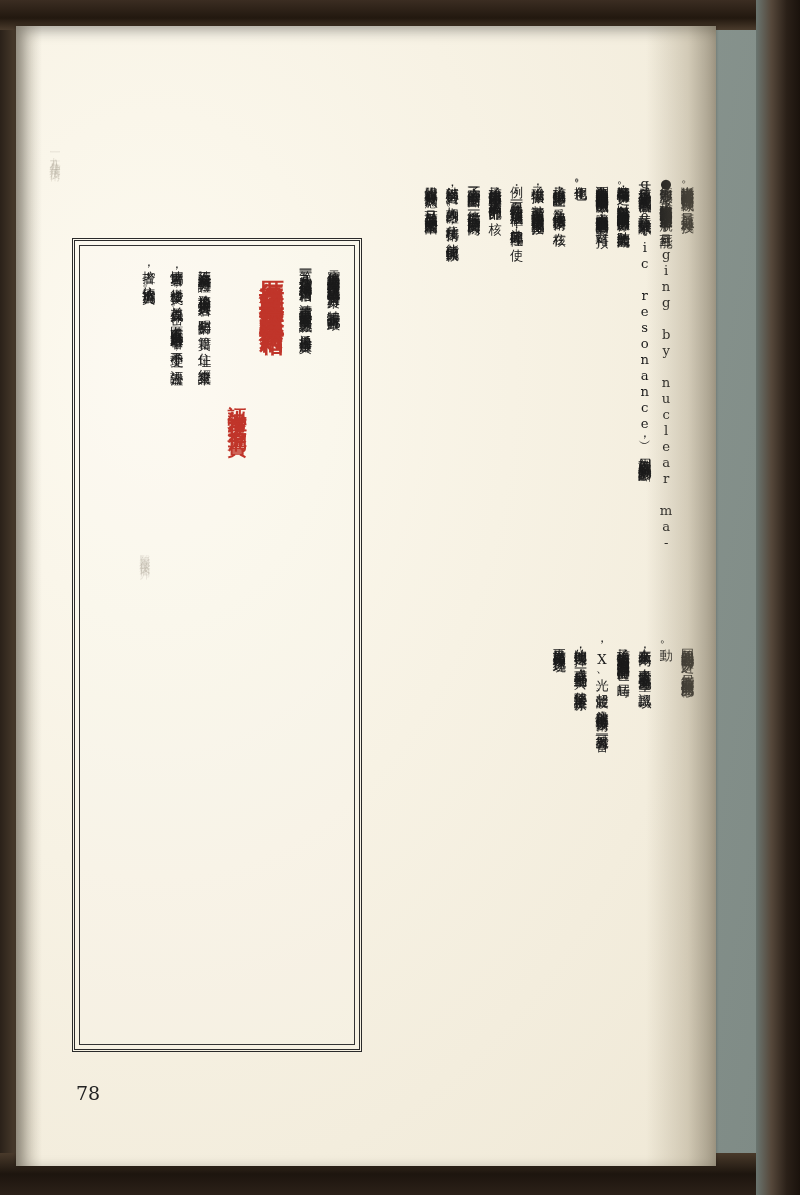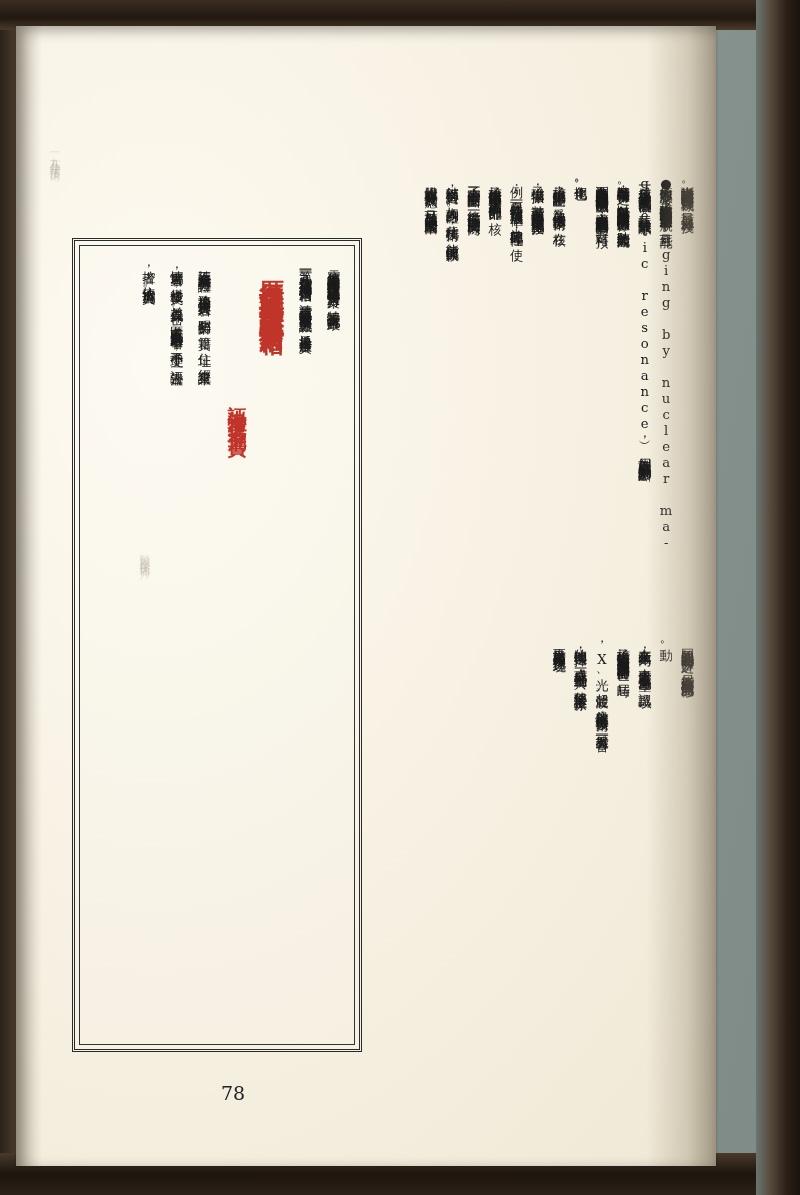--- a/index.html
+++ b/index.html
@@ -150,22 +150,22 @@
     font-size: 13.2px;
     line-height: 1.66;
     letter-spacing: 1px;
     color: #1b1b1b;
     height: 730px;
     margin-left: 6px;
     white-space: pre-wrap;
   }
   #page-number-wrap {
     position: absolute;
-    left: 52px; width: 330px; bottom: 62px;
-    text-align: center;
+    left: 60px; width: 330px; bottom: 62px;
+    text-align: left;
     font-size: 19px;
     color: #222;
   }
 </style>
 </head>
 <body>
 
 <div id="scan">
 
   <div id="cover-left"></div>

